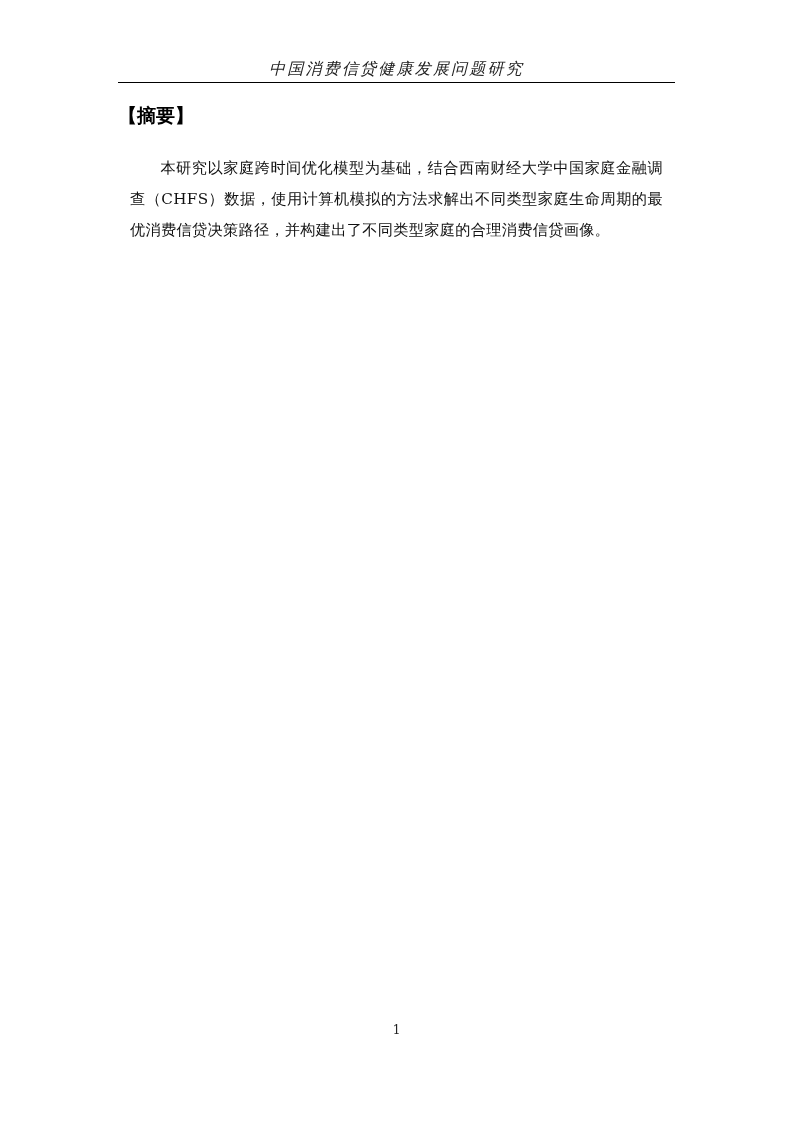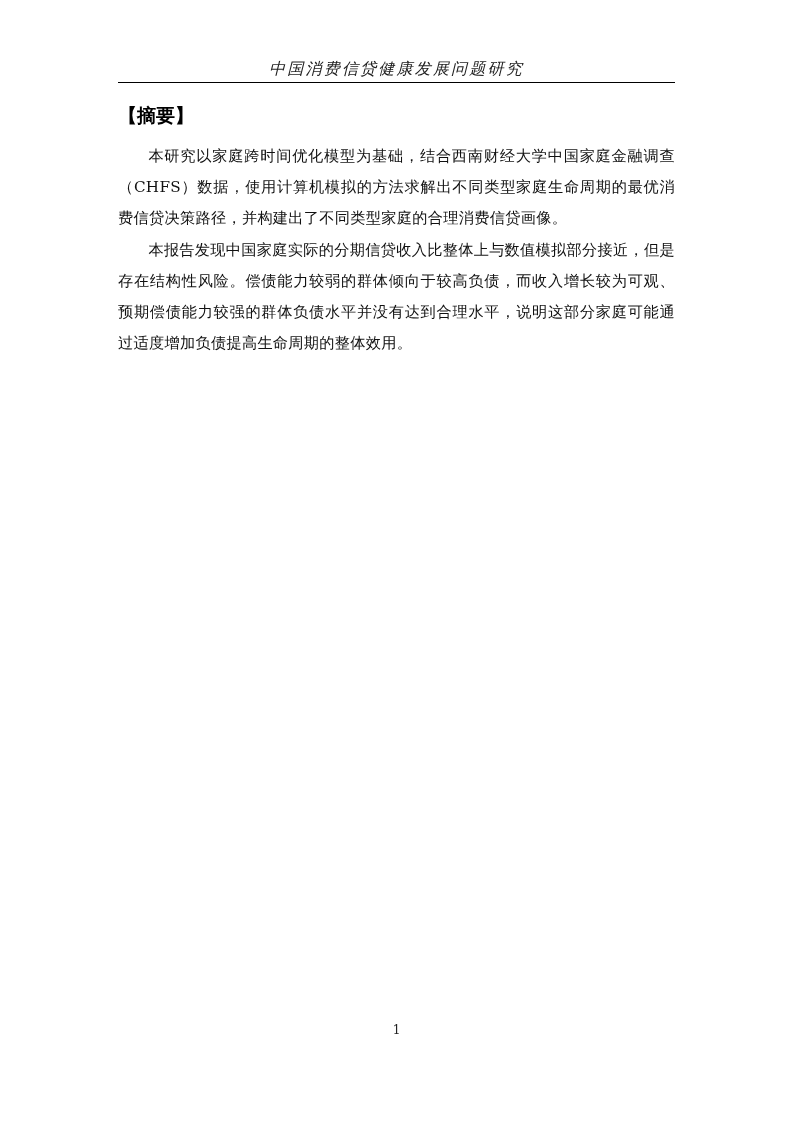--- a/index.html
+++ b/index.html
@@ -41,21 +41,21 @@
       line-height: 28px;
       color: #000;
     }
     .body-text {
       position: absolute;
       left: 118px;
       top: 141px;
       width: 557px;
     }
     .para {
-      margin: 0;
+      margin: 12px;
       font-size: 15.2px;
       line-height: 31.2px;
       text-indent: 2em;
       text-align: justify;
       letter-spacing: 0.3px;
       color: #111;
     }
     .page-number {
       position: absolute;
       left: 0;
@@ -70,16 +70,15 @@
 <body>
 
 <div class="page-header">
   <span class="page-header-title">中国消费信贷健康发展问题研究</span>
 </div>
 
 <div class="section-heading">【摘要】</div>
 
 <div class="body-text">
   <p class="para">本研究以家庭跨时间优化模型为基础，结合西南财经大学中国家庭金融调查（CHFS）数据，使用计算机模拟的方法求解出不同类型家庭生命周期的最优消费信贷决策路径，并构建出了不同类型家庭的合理消费信贷画像。</p>
-  <p class="para">本报告发现中国家庭实际的分期信贷收入比整体上与数值模拟部分接近，但是存在结构性风险。偿债能力较弱的群体倾向于较高负债，而收入增长较为可观、预期偿债能力较强的群体负债水平并没有达到合理水平，说明这部分家庭可能通过适度增加负债提高生命周期的整体效用。</p>
 </div>
 
 <div class="page-number">1</div>
 
 </body></html>

